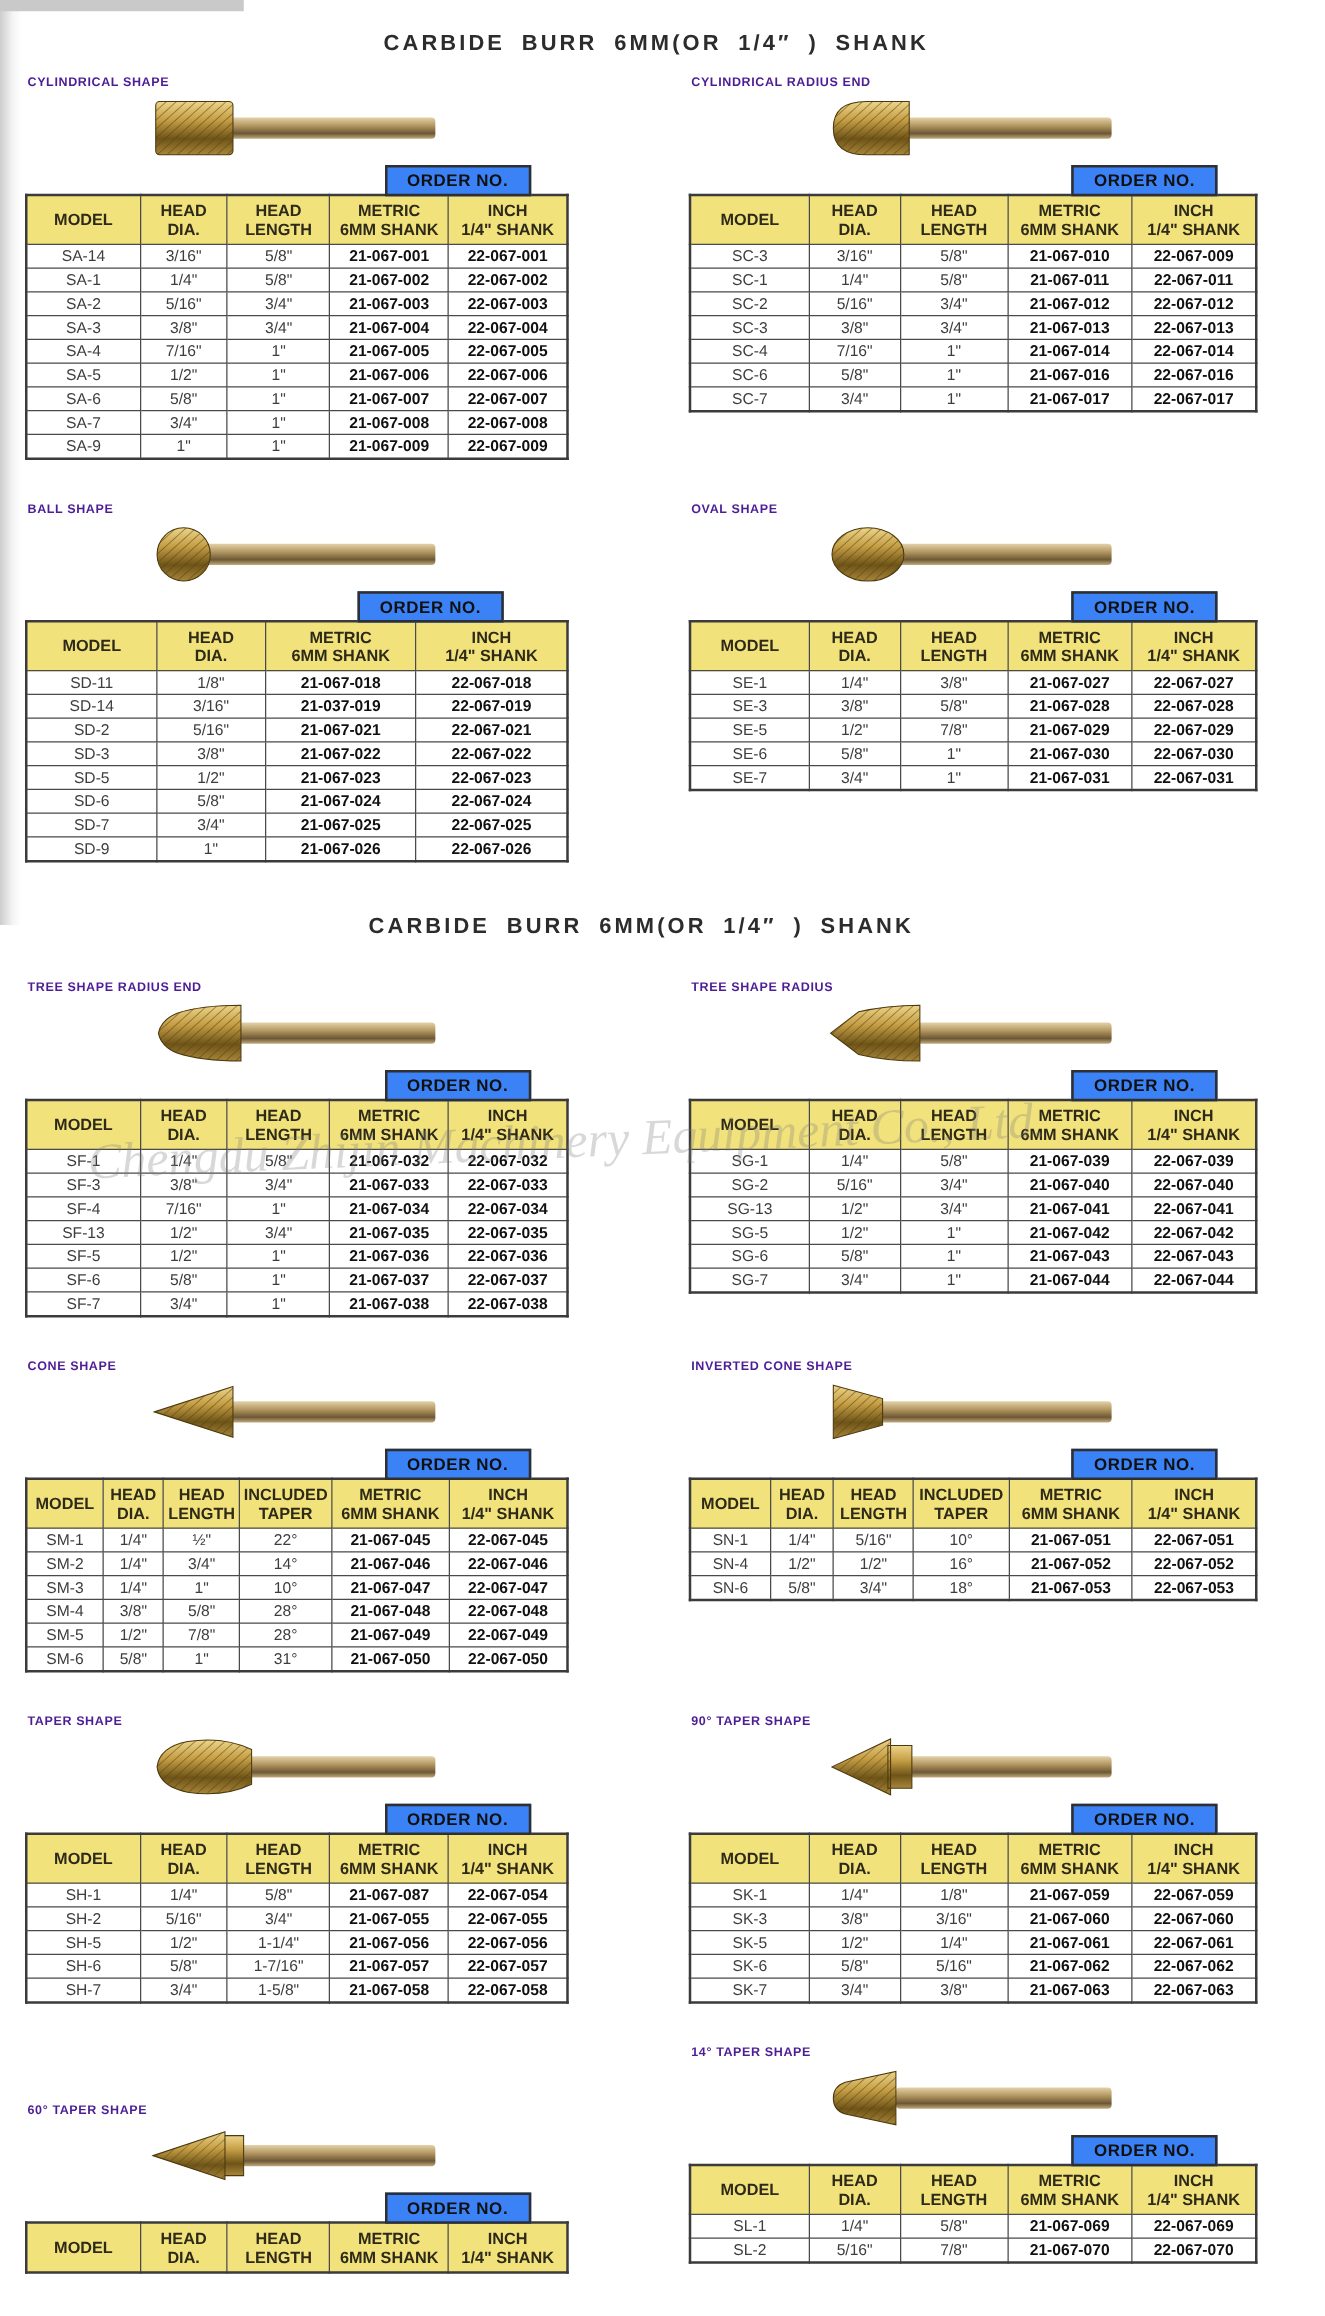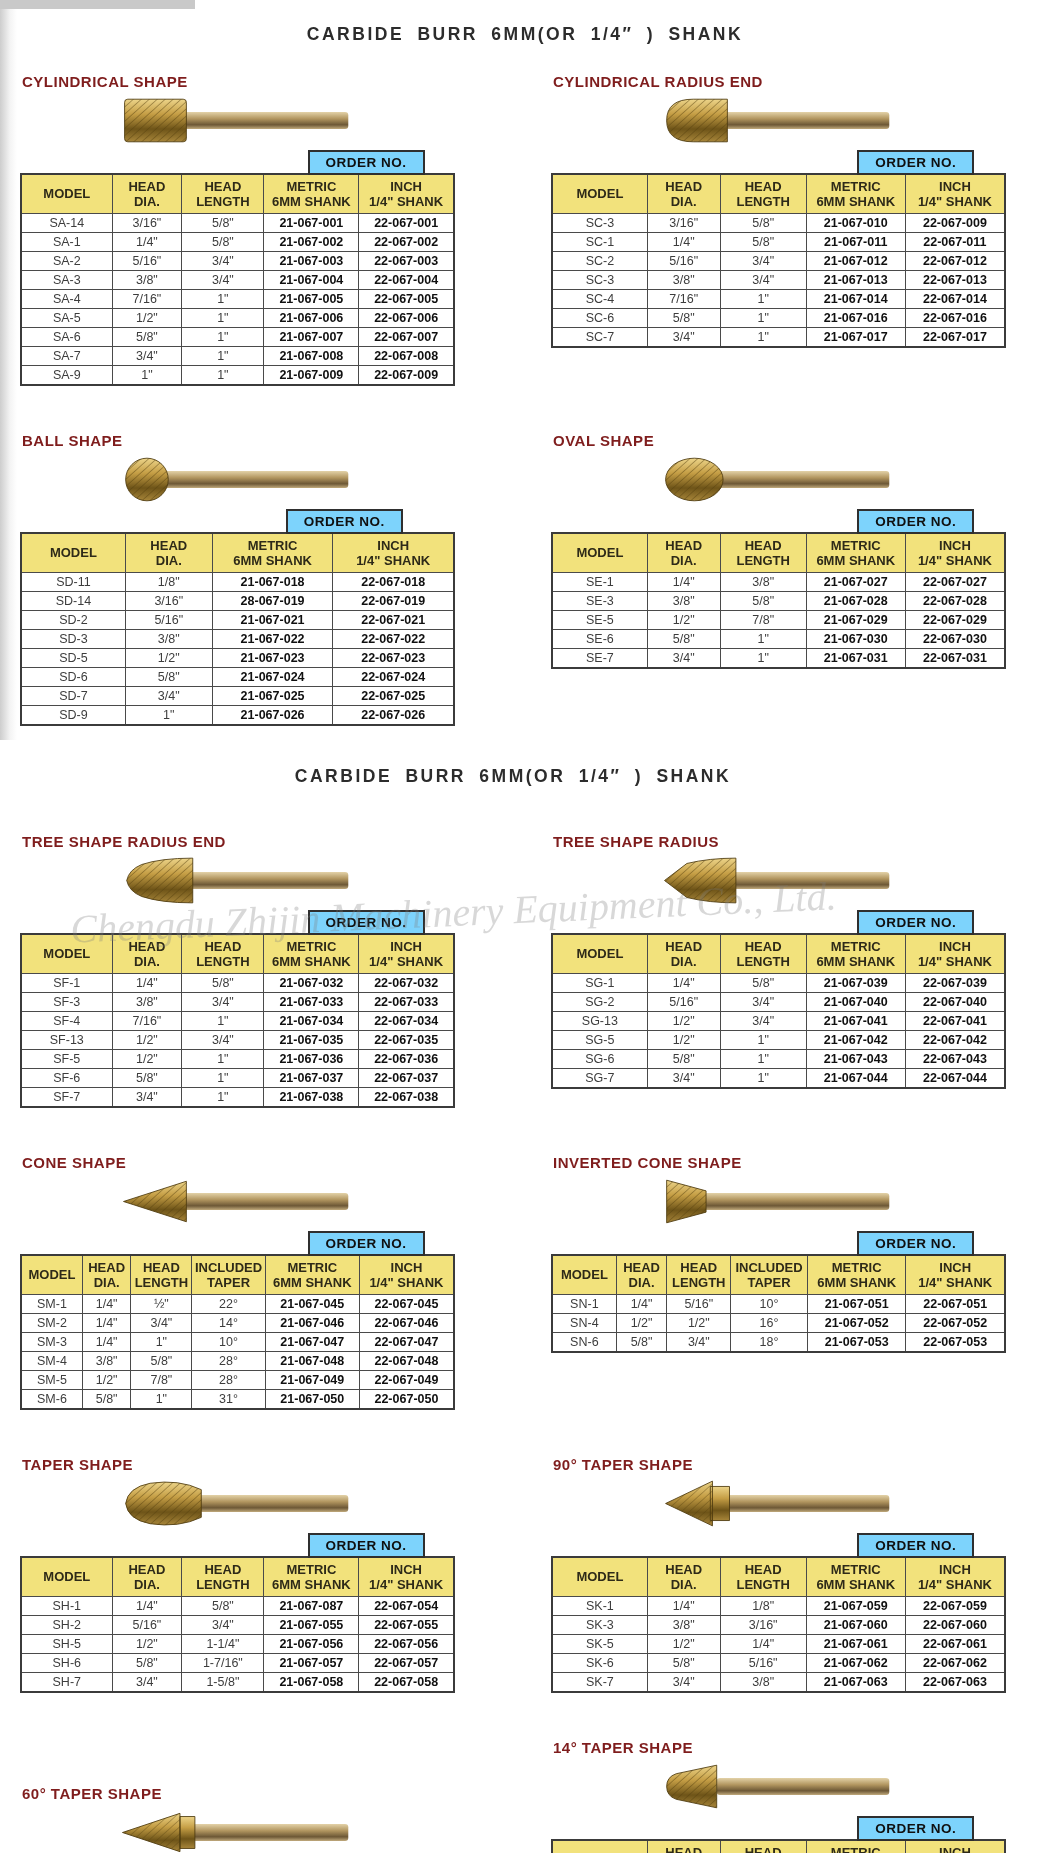--- a/index.html
+++ b/index.html
@@ -4,27 +4,27 @@
 <style>
   html,body{margin:0;padding:0;background:#fff;}
   body{width:1060px;min-height:1853px;position:relative;font-family:"Liberation Sans",sans-serif;color:#3a3a3a;overflow-x:hidden;}
   .edge-strip{position:absolute;left:0;top:0;width:17px;height:740px;background:linear-gradient(to right,#cdcdcd,#f4f4f4 60%,#fff);}
   .corner-bar{position:absolute;left:0;top:0;width:195px;height:9px;background:#c9c9c9;}
   .page{position:relative;padding:16px 30px 30px 20px;}
   .page-title{ text-align:center;font-size:17.5px;font-weight:bold;letter-spacing:2.5px;color:#2c2c2c;margin:8px 0 16px;word-spacing:6px;}
   .grid{display:grid;grid-template-columns:435px 455px;column-gap:96px;row-gap:34px;align-items:start;}
   .mid-title{grid-column:1 / -1;margin:6px 0 0;}
   .sec{position:relative;}
-  .sec-title{font-size:15px;font-weight:bold;color:#7f1d1d;margin:12px 0 2px 2px;letter-spacing:.5px;}
+  .sec-title{font-size:10px;font-weight:bold;color:#4c1d95;margin:0 0 2px 2px;letter-spacing:.5px;}
   .img{height:56px;display:flex;align-items:center;justify-content:center;}
   .burr{width:235px;height:49px;}
   .tw{position:relative;margin-top:2px;}
   .obox-row{display:flex;justify-content:flex-end;padding-right:7%;}
   .sec.four .obox-row{padding-right:12%;}
-  .obox{border:2px solid #2f2f2f;background:#7dd3fc;font-weight:bold;font-size:13.5px;color:#101010;padding:0 16px;height:21px;line-height:21px;margin-bottom:-2px;position:relative;z-index:2;letter-spacing:.5px;}
+  .obox{border:2px solid #2f2f2f;background:#3b82f6;font-weight:bold;font-size:13.5px;color:#101010;padding:0 16px;height:21px;line-height:21px;margin-bottom:-2px;position:relative;z-index:2;letter-spacing:.5px;}
   table{width:100%;border-collapse:collapse;table-layout:fixed;border:2px solid #3b3b3b;background:#fff;}
   th{background:#f2e27c;border:1px solid #4a4a4a;font-size:13px;font-weight:bold;color:#2e2a18;padding:1px 1px;white-space:pre-line;line-height:1.18;height:36px;text-align:center;}
   td{border:1px solid #4a4a4a;font-size:12.5px;color:#3d3d3d;text-align:center;height:18px;line-height:18px;padding:0 1px;white-space:nowrap;overflow:hidden;}
   td.ord{font-weight:bold;color:#101010;}
   .push-down{margin-top:46px;}
   .watermark{position:absolute;top:885px;left:70px;width:950px;font-family:"Liberation Serif",serif;font-style:italic;font-size:40px;color:rgba(125,125,125,.30);transform:rotate(-2.5deg);pointer-events:none;white-space:nowrap;z-index:3;}
 </style>
 </head>
 <body>
 
@@ -332,21 +332,21 @@
             <tbody>
               <tr>
                 <td>SD-11</td>
                 <td>1/8"</td>
                 <td class="ord">21-067-018</td>
                 <td class="ord">22-067-018</td>
               </tr>
               <tr>
                 <td>SD-14</td>
                 <td>3/16"</td>
-                <td class="ord">28-067-019</td>
+                <td class="ord">21-037-019</td>
                 <td class="ord">22-067-019</td>
               </tr>
               <tr>
                 <td>SD-2</td>
                 <td>5/16"</td>
                 <td class="ord">21-067-021</td>
                 <td class="ord">22-067-021</td>
               </tr>
               <tr>
                 <td>SD-3</td>

